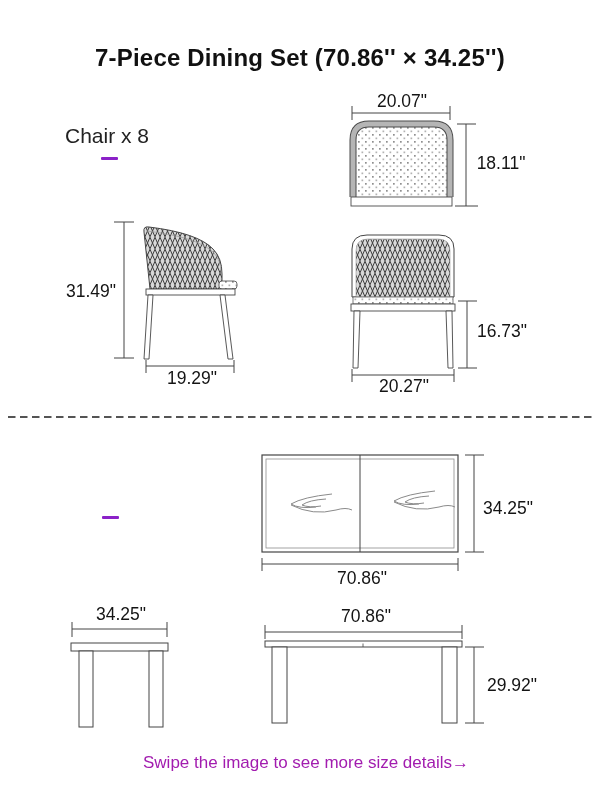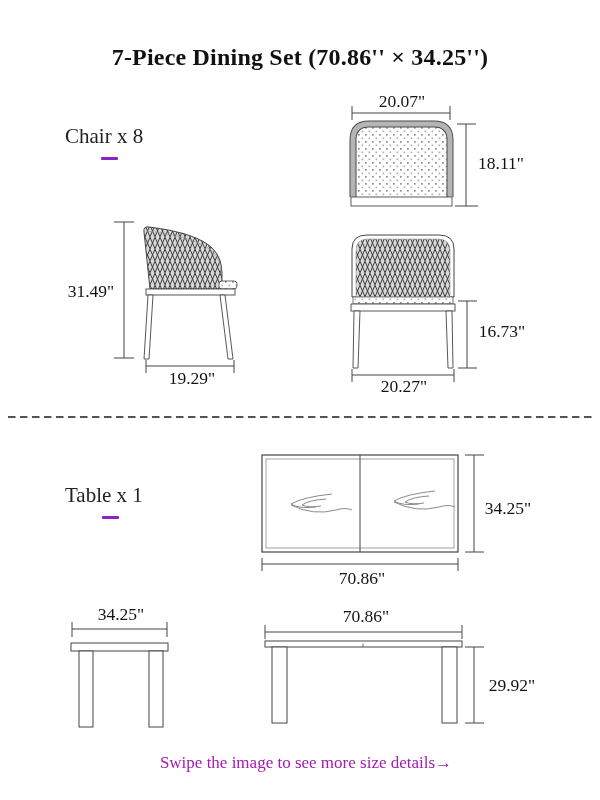--- a/index.html
+++ b/index.html
@@ -1,18 +1,18 @@
 <!DOCTYPE html>
 <html><head>
 <meta charset="utf-8">
 <style>
   html,body{margin:0;padding:0;background:#fff;}
   .page{
     position:relative;width:592px;height:800px;background:#ffffff;overflow:hidden;
-    font-family:Liberation Serif, serif;color:#1a1a1a;
+    font-family:Liberation Sans, sans-serif;color:#1a1a1a;
   }
   .title{
     position:absolute;left:0;top:44px;width:600px;text-align:center;
     font-size:24px;font-weight:bold;letter-spacing:0.2px;color:#111;
   }
   .section-label{
     position:absolute;font-size:21px;color:#222;white-space:nowrap;
   }
   .accent-dash{
     position:absolute;width:17px;height:3px;background:#8b21c8;border-radius:1px;
@@ -31,21 +31,20 @@
 </head>
 <body>
 
 <div class="page">
 
   <div class="title">7-Piece Dining Set (70.86'' × 34.25'')</div>
 
   <div class="section-label" style="left:65px;top:124px">Chair x 8</div>
   <div class="accent-dash" style="left:101px;top:157px"></div>
 
-  <div class="section-label" style="left:65px;top:483px">Table x 1</div>
   <div class="accent-dash" style="left:102px;top:516px"></div>
 
   <svg class="art" width="600" height="800" viewBox="0 0 600 800">
     <defs>
       <pattern id="dots" width="7" height="7" patternUnits="userSpaceOnUse">
         <rect width="7" height="7" fill="#ffffff"></rect>
         <rect x="1" y="1" width="1.7" height="1.7" fill="#8f8f8f"></rect>
         <rect x="4.5" y="4.5" width="1.7" height="1.7" fill="#b3b3b3"></rect>
       </pattern>
       <pattern id="weave" width="5" height="12" patternUnits="userSpaceOnUse">

